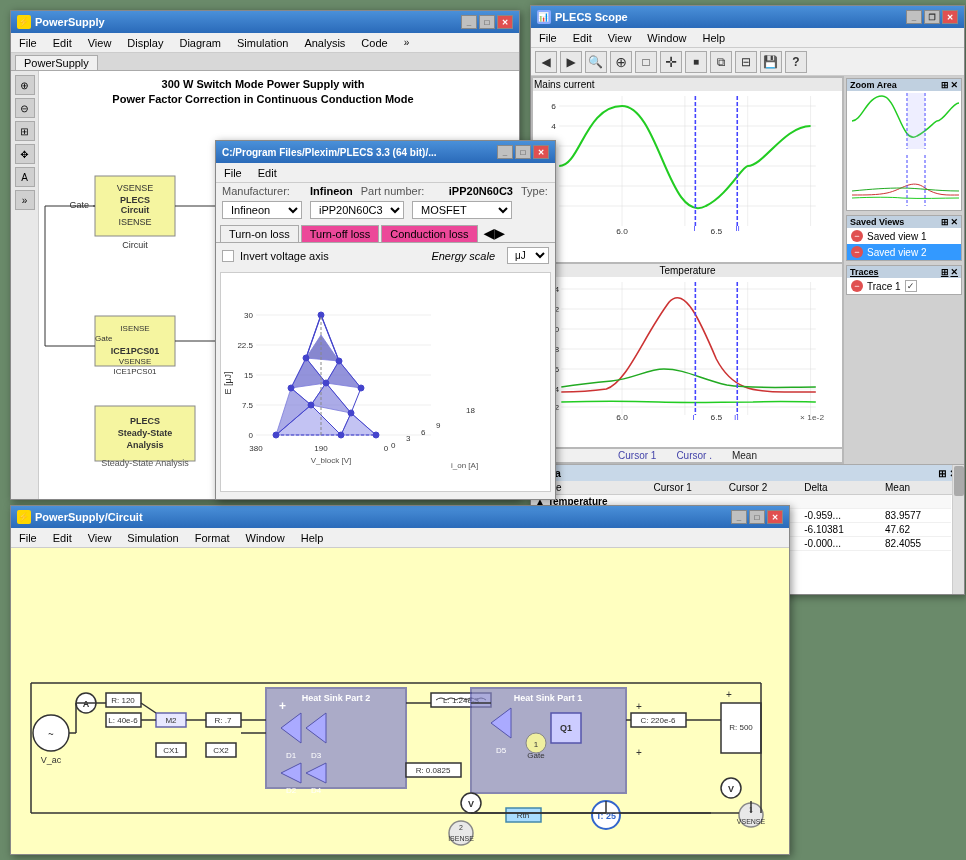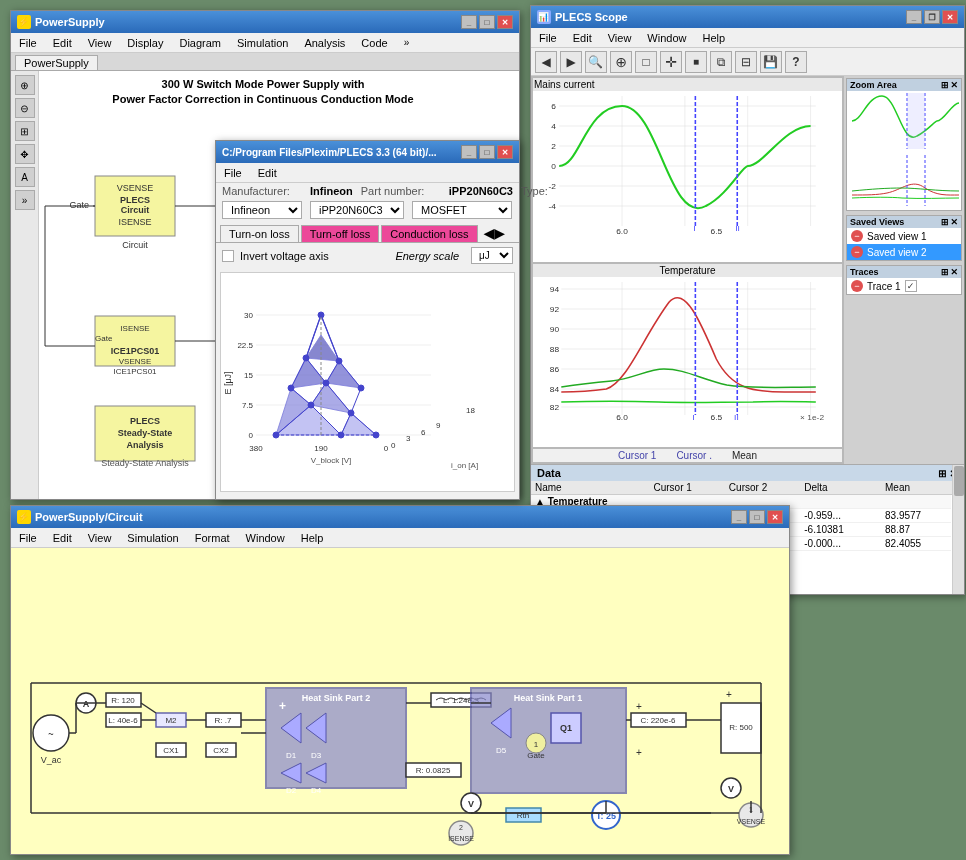--- a/index.html
+++ b/index.html
@@ -185,21 +185,21 @@
       align-items: center;
       justify-content: center;
       font-size: 9px;
       color: #333;
     }
 
     
     #window-component {
       left: 215px;
       top: 140px;
-      width: 305px;
+      width: 341px;
       height: 360px;
       z-index: 10;
     }
     .comp-row {
       display: flex;
       align-items: center;
       gap: 8px;
       padding: 2px 6px;
       font-size: 11px;
     }
@@ -700,21 +700,21 @@
             <div class="remove-btn">−</div>
             <span style="font-size:10px;">Saved view 1</span>
           </div>
           <div class="panel-item selected">
             <div class="remove-btn">−</div>
             <span style="font-size:10px;">Saved view 2</span>
           </div>
         </div>
 
         <div style="margin:2px; background:white; border:1px solid #aaa;">
-          <div style="display:flex; align-items:center; justify-content:space-between; background:#c0d0e0; padding:1px 3px; font-size:9px; font-weight:bold;">
+          <div style="display:flex; align-items:center; justify-content:space-between; background:#c0d0e0; padding:1px 3px; font-size:9px; font-weight:bold;text-decoration:underline;">
             <span>Traces</span>
             <div style="display:flex; gap:2px;">
               <span style="cursor:pointer; font-size:9px;">⊞</span>
               <span style="cursor:pointer; font-size:9px;">✕</span>
             </div>
           </div>
           <div class="panel-item">
             <div class="remove-btn">−</div>
             <span style="font-size:10px;">Trace 1</span>
             <div class="checkbox-check">✓</div>
@@ -766,21 +766,21 @@
               <td>83.9577</td>
             </tr>
             <tr>
               <td>
                 <span class="color-dot" style="background:#cc3333;"></span>
                 <span>Diode junction</span>
               </td>
               <td>85.8993</td>
               <td>92.0032</td>
               <td>-6.10381</td>
-              <td>88.87</td>
+              <td>47.62</td>
             </tr>
             <tr>
               <td>
                 <span class="color-dot" style="background:#22cc22;"></span>
                 <span>Heatsink</span>
               </td>
               <td>82.4055</td>
               <td>82.4057</td>
               <td>-0.000...</td>
               <td>82.4055</td>

